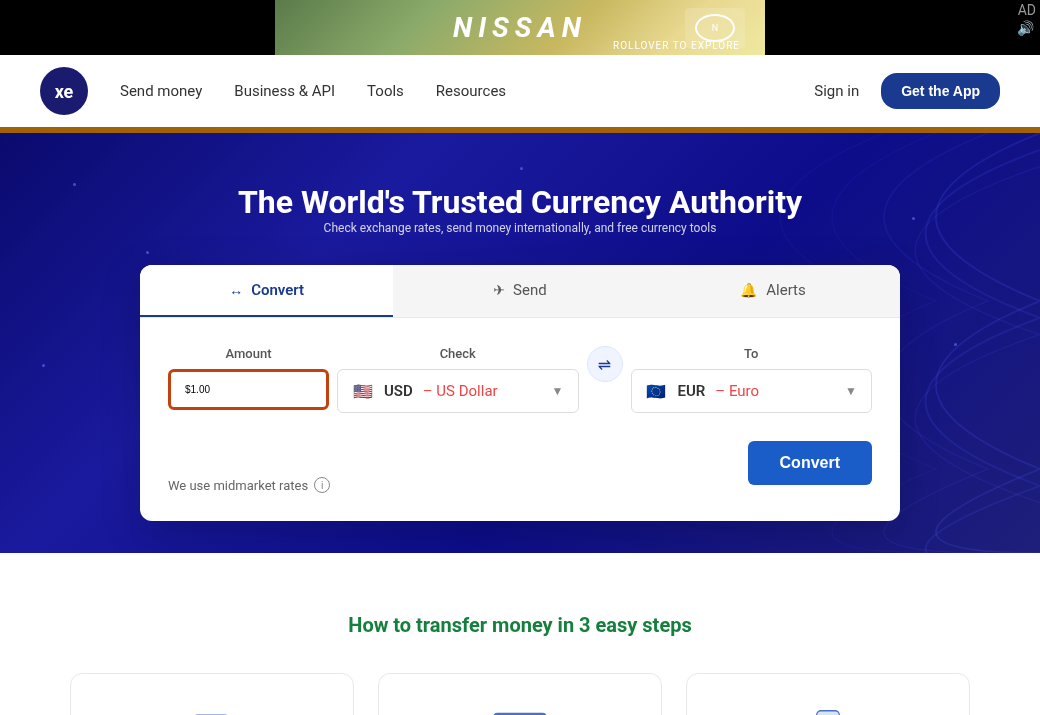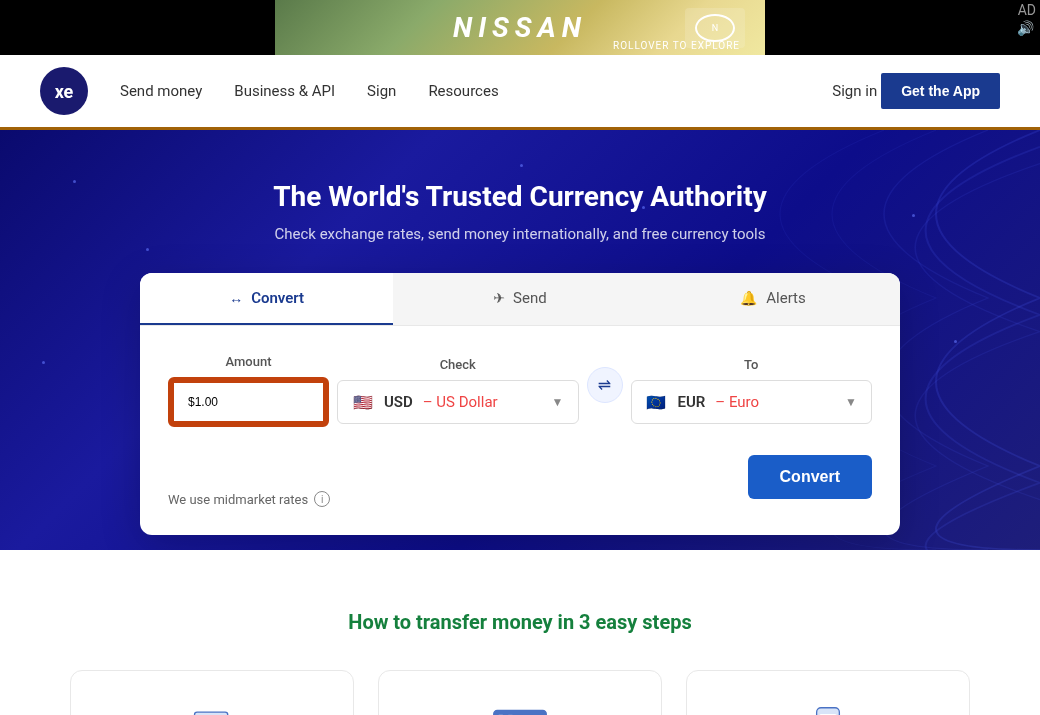--- a/index.html
+++ b/index.html
@@ -72,21 +72,21 @@
       font-size: 14px;
       padding: 2px 4px;
     }
 
     
     .navbar {
       display: flex;
       align-items: center;
       padding: 12px 40px;
       background: #fff;
-      border-bottom: 3px solid #a16207;
+      border-bottom: 6px solid #a16207;
       position: relative;
       z-index: 10;
     }
     .navbar-logo {
       width: 48px;
       height: 48px;
       background: #1a1a6e;
       border-radius: 50%;
       display: flex;
       align-items: center;
@@ -104,33 +104,33 @@
     }
     .navbar-link {
       color: #333;
       font-size: 15px;
       text-decoration: none;
       cursor: pointer;
     }
     .navbar-actions {
       display: flex;
       align-items: center;
-      gap: 4px;
+      gap: 22px;
     }
     .sign-in-link {
       color: #333;
       font-size: 15px;
       cursor: pointer;
       text-decoration: none;
     }
     .get-app-btn {
       background: #1a3a8f;
       color: #fff;
       border: none;
-      border-radius: 2px;
+      border-radius: 16px;
       padding: 10px 20px;
       font-size: 14px;
       font-weight: 600;
       cursor: pointer;
     }
 
     
     .hero {
       background: linear-gradient(135deg, #0a0a6e 0%, #1a1a9e 30%, #0d0d8a 60%, #1e1e7a 100%);
       position: relative;
@@ -158,29 +158,28 @@
     }
     .dot {
       position: absolute;
       width: 3px;
       height: 3px;
       background: rgba(100, 120, 255, 0.6);
       border-radius: 50%;
     }
     .hero-title {
       color: #fff;
-      font-size: 28px;
+      font-size: 32px;
       font-weight: 700;
-      margin-bottom: 12px;
       position: relative;
       z-index: 2;
     }
     .hero-subtitle {
       color: rgba(255,255,255,0.8);
-      font-size: 15px;
+      font-size: 12px;
       margin-bottom: 30px;
       position: relative;
       z-index: 2;
     }
 
     
     .converter-card {
       background: #fff;
       border-radius: 12px;
       padding: 0;
@@ -223,40 +222,40 @@
     .tab-icon {
       font-size: 14px;
     }
 
     .converter-body {
       padding: 28px 28px 28px;
     }
     .converter-fields {
       display: flex;
       gap: 8px;
-      align-items: center;
+      align-items: flex-start;
     }
     .field-group {
       display: flex;
       flex-direction: column;
       gap: 8px;
     }
     .field-group.amount { flex: 1.2; }
     .field-group.from { flex: 1.8; }
     .field-group.to { flex: 1.8; }
     .field-label {
       font-size: 13px;
       color: #555;
       font-weight: 500;
     }
     .amount-input {
-      border: 6px solid #c2410c;
+      border: 3px solid #c2410c;
       border-radius: 6px;
       padding: 12px 14px;
-      font-size: 12px;
+      font-size: 10px;
       width: 100%;
       outline: none;
     }
     .currency-select {
       border: 1px solid #ddd;
       border-radius: 6px;
       padding: 12px 14px;
       font-size: 15px;
       width: 100%;
       display: flex;
@@ -402,21 +401,21 @@
   <span class="ad-label">AD</span>
 </div>
 
 <nav class="navbar">
   <div class="navbar-logo">
     <span>xe</span>
   </div>
   <div class="navbar-links">
     <a class="navbar-link">Send money</a>
     <a class="navbar-link">Business &amp; API</a>
-    <a class="navbar-link">Sign</a>
+    <a class="navbar-link">Tools</a>
     <a class="navbar-link">Resources</a>
   </div>
   <div class="navbar-actions">
     <a class="sign-in-link">Sign in</a>
     <button class="get-app-btn">Get the App</button>
   </div>
 </nav>
 
 <div class="hero">
 

